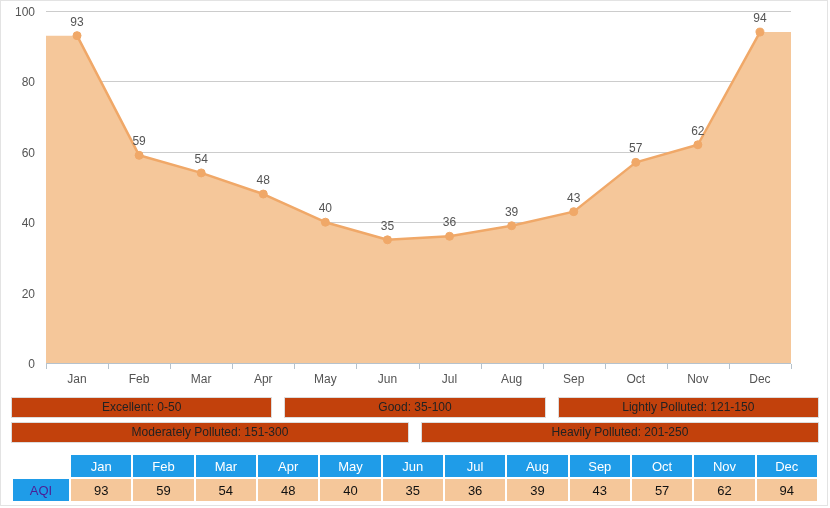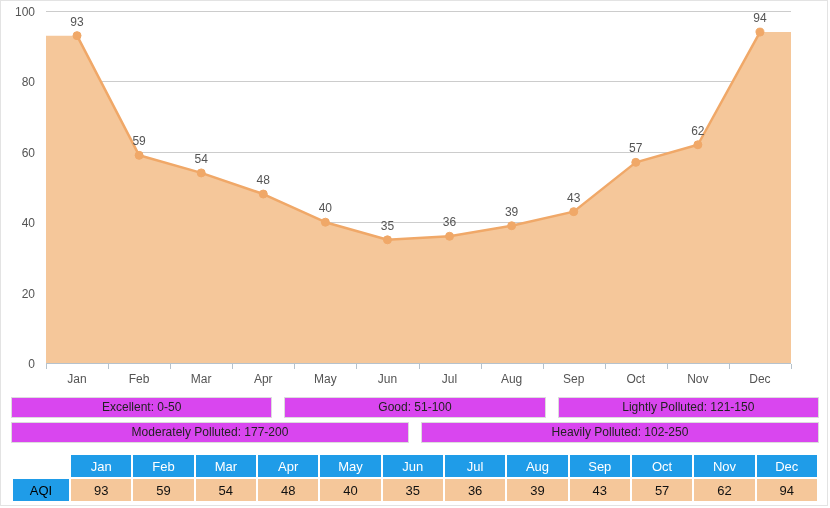--- a/index.html
+++ b/index.html
@@ -75,21 +75,21 @@
     top: 396px;
     width: 808px;
   }
   .legend-row {
     display: flex;
     gap: 12px;
     margin-bottom: 4px;
   }
   .legend-box {
     flex: 1 1 0;
-    background: #d946ef;
+    background: #c2410c;
     border: 1px solid #dcdcdc;
     box-sizing: border-box;
     height: 21px;
     line-height: 19px;
     text-align: center;
     font-size: 12px;
     color: #222222;
   }
 
   
@@ -111,21 +111,21 @@
   .hdr-blank {
     background: transparent;
     width: 56px;
   }
   .hdr-month {
     background: #1f9ce8;
     color: #ffffff;
   }
   .row-label {
     background: #1f9ce8;
-    color: #000000;
+    color: #4c1d95;
     width: 56px;
   }
   .row-value {
     background: #f5c79a;
     color: #111111;
   }
 </style>
 </head>
 <body>
 
@@ -207,26 +207,26 @@
           <text x="634.79" y="381.5" class="axis-label xtick-label">Oct</text>
           <text x="696.88" y="381.5" class="axis-label xtick-label">Nov</text>
           <text x="758.96" y="381.5" class="axis-label xtick-label">Dec</text>
         </g>
     </svg>
   </div>
 
   <div id="legend">
     <div class="legend-row">
       <div class="legend-box">Excellent: 0-50</div>
-      <div class="legend-box">Good: 51-100</div>
+      <div class="legend-box">Good: 35-100</div>
       <div class="legend-box">Lightly Polluted: 121-150</div>
     </div>
     <div class="legend-row">
-      <div class="legend-box">Moderately Polluted: 177-200</div>
-      <div class="legend-box">Heavily Polluted: 102-250</div>
+      <div class="legend-box">Moderately Polluted: 151-300</div>
+      <div class="legend-box">Heavily Polluted: 201-250</div>
     </div>
   </div>
 
   <table id="data-table">
     <tbody>
       <tr id="table-header-row">
         <td class="hdr-blank"></td>
       <td class="hdr-month">Jan</td>
           <td class="hdr-month">Feb</td>
           <td class="hdr-month">Mar</td>

